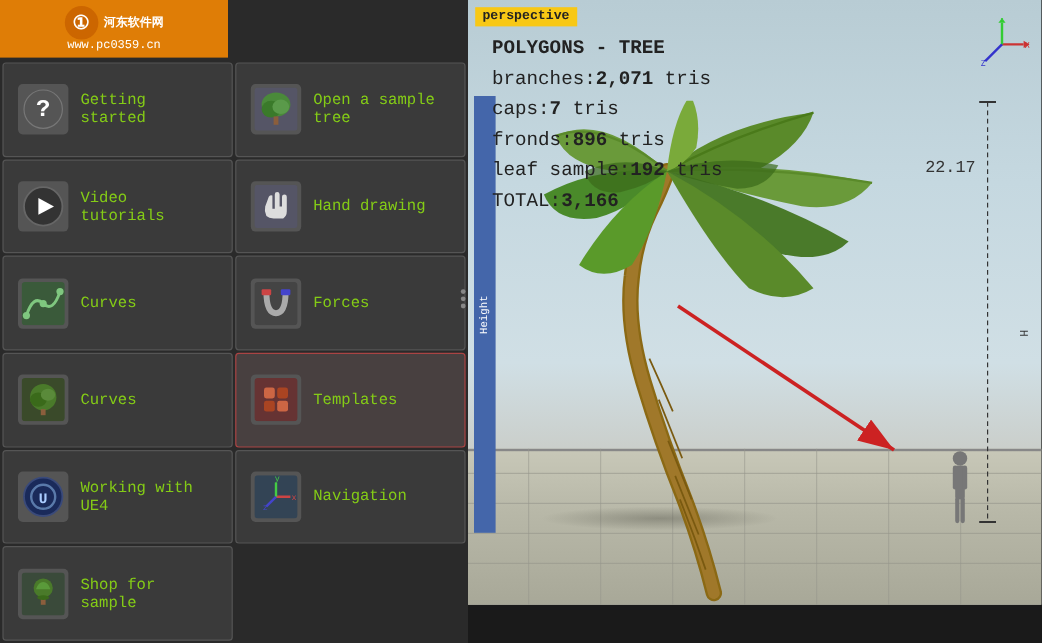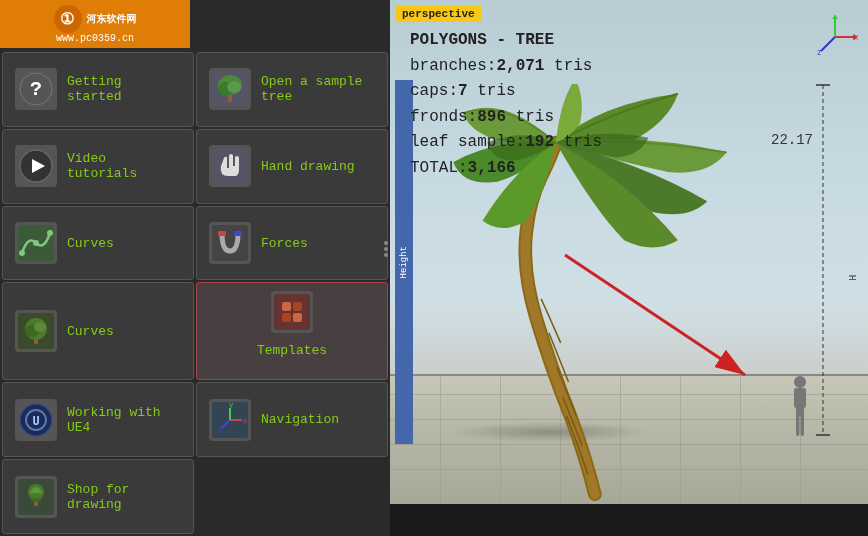--- a/index.html
+++ b/index.html
@@ -390,21 +390,21 @@
           <rect width="36" height="36" fill="#3a4a2a" rx="3"></rect>
           <circle cx="18" cy="16" r="11" fill="#4a7a2a"></circle>
           <ellipse cx="14" cy="18" rx="7" ry="6" fill="#3a6a1a"></ellipse>
           <ellipse cx="22" cy="14" rx="6" ry="5" fill="#5a8a3a"></ellipse>
           <rect x="16" y="26" width="4" height="5" fill="#8B5E3C"></rect>
         </svg>
       </div>
       <span class="menu-label">Curves</span>
     </div>
 
-    <div class="menu-item" style="background:#484040; border-color:#aa4444;flex-direction:column;">
+    <div class="menu-item" style="background:#484040; border-color:#aa4444;">
       <div class="menu-icon">
         <svg width="36" height="36" viewBox="0 0 36 36">
           <rect width="36" height="36" fill="#663333" rx="3"></rect>
 
           <rect x="8" y="8" width="9" height="9" fill="#cc6644" rx="2"></rect>
           <rect x="19" y="8" width="9" height="9" fill="#aa4422" rx="2"></rect>
           <rect x="8" y="19" width="9" height="9" fill="#aa4422" rx="2"></rect>
           <rect x="19" y="19" width="9" height="9" fill="#cc6644" rx="2"></rect>
         </svg>
       </div>
@@ -441,21 +441,21 @@
     <div class="menu-item">
       <div class="menu-icon">
         <svg width="36" height="36" viewBox="0 0 36 36">
           <rect width="36" height="36" fill="#3a4a3a" rx="3"></rect>
           <circle cx="18" cy="13" r="8" fill="#4a7a2a"></circle>
           <path d="M12 14 Q14 8 18 8 Q22 8 24 14" fill="#5a9a3a"></path>
           <rect x="16" y="21" width="4" height="6" fill="#8B5E3C"></rect>
           <ellipse cx="18" cy="21" rx="5" ry="2" fill="#3a6a1a"></ellipse>
         </svg>
       </div>
-      <span class="menu-label">Shop for drawing</span>
+      <span class="menu-label">Shop for sample</span>
     </div>
 
     <div style="background:transparent; border:none;"></div>
 
   </div>
 
   <div class="scroll-hint">
     <div class="scroll-dot"></div>
     <div class="scroll-dot"></div>
     <div class="scroll-dot"></div>

